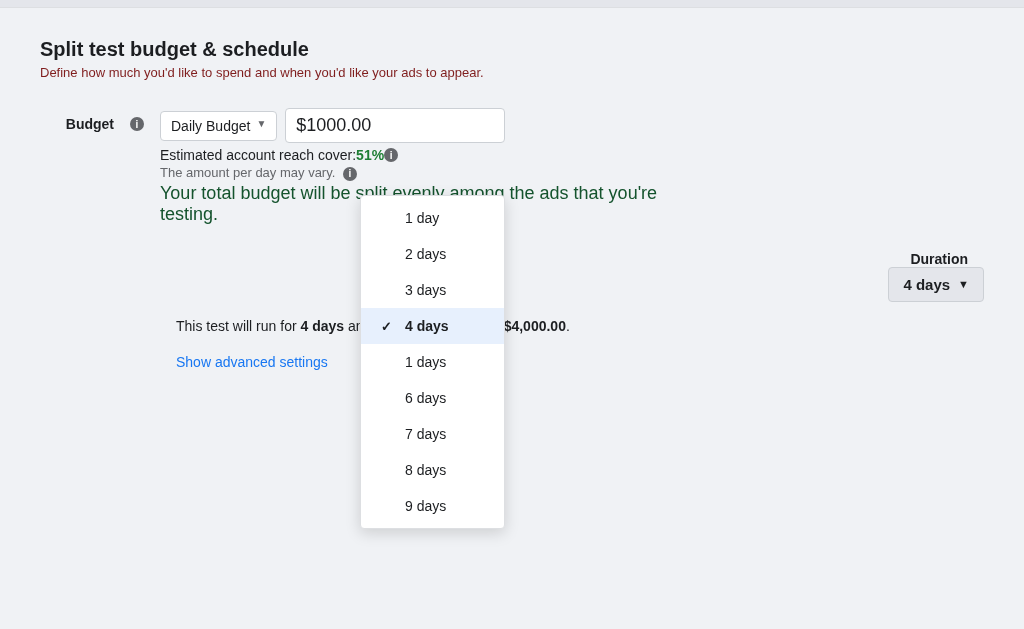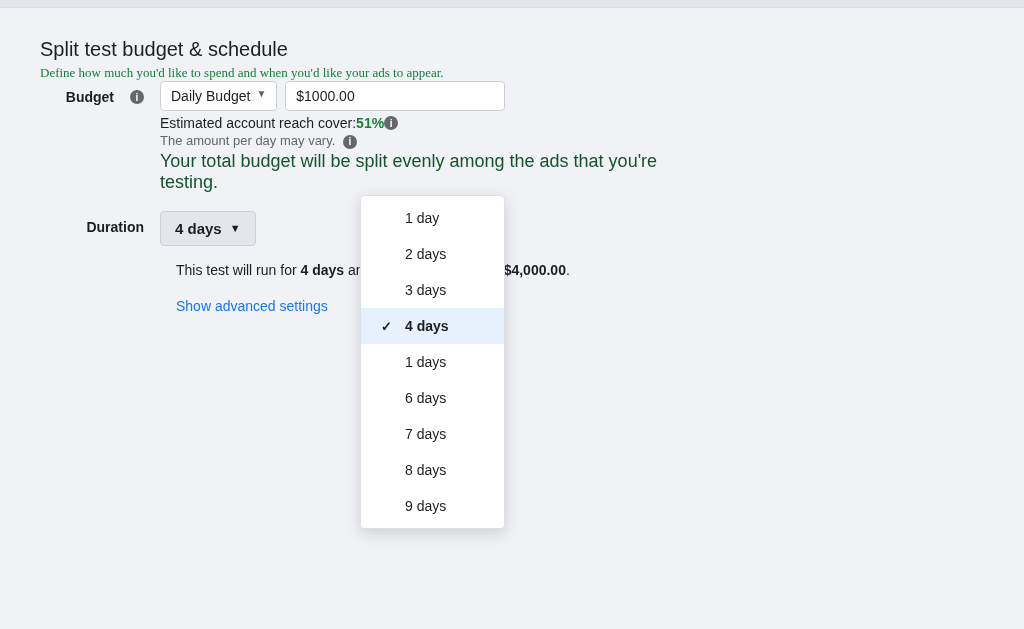--- a/index.html
+++ b/index.html
@@ -28,29 +28,29 @@
       border-bottom: 1px solid #dddfe2;
     }
 
     .content-area {
       padding: 30px 40px 30px 40px;
       position: relative;
     }
 
     .section-title {
       font-size: 20px;
-      font-weight: 400;
+      font-weight: 700;
       color: #1c1e21;
       margin-bottom: 4px;
     }
 
     .section-subtitle {
       font-size: 13px;
-      color: #15803d;
-      font-family: Liberation Serif, serif;
+      color: #7f1d1d;
+      margin-bottom: 28px;
     }
 
     .form-row {
       display: flex;
       align-items: flex-start;
       margin-bottom: 18px;
     }
 
     .form-label {
       font-weight: 700;
@@ -104,21 +104,21 @@
 
     .dropdown-btn .arrow {
       font-size: 10px;
       color: #65676b;
     }
 
     .budget-input {
       padding: 6px 10px;
       border: 1px solid #ccd0d5;
       border-radius: 4px;
-      font-size: 14px;
+      font-size: 18px;
       color: #1c1e21;
       width: 220px;
       outline: none;
     }
 
     .green-text {
       color: #1e7e34;
       font-weight: 700;
     }
 
@@ -130,22 +130,23 @@
 
     .budget-split-note {
       font-size: 18px;
       color: #14532d;
       margin-top: 2px;
       max-width: 500px;
     }
 
     .duration-row {
       display: flex;
-      align-items: flex-start;
+      align-items: flex-end;
       margin-bottom: 16px;
+      flex-direction: column;
     }
 
     .duration-dropdown {
       display: flex;
       align-items: center;
       gap: 8px;
       padding: 8px 14px;
       border: 1px solid #ccd0d5;
       border-radius: 4px;
       background: #e4e6eb;

